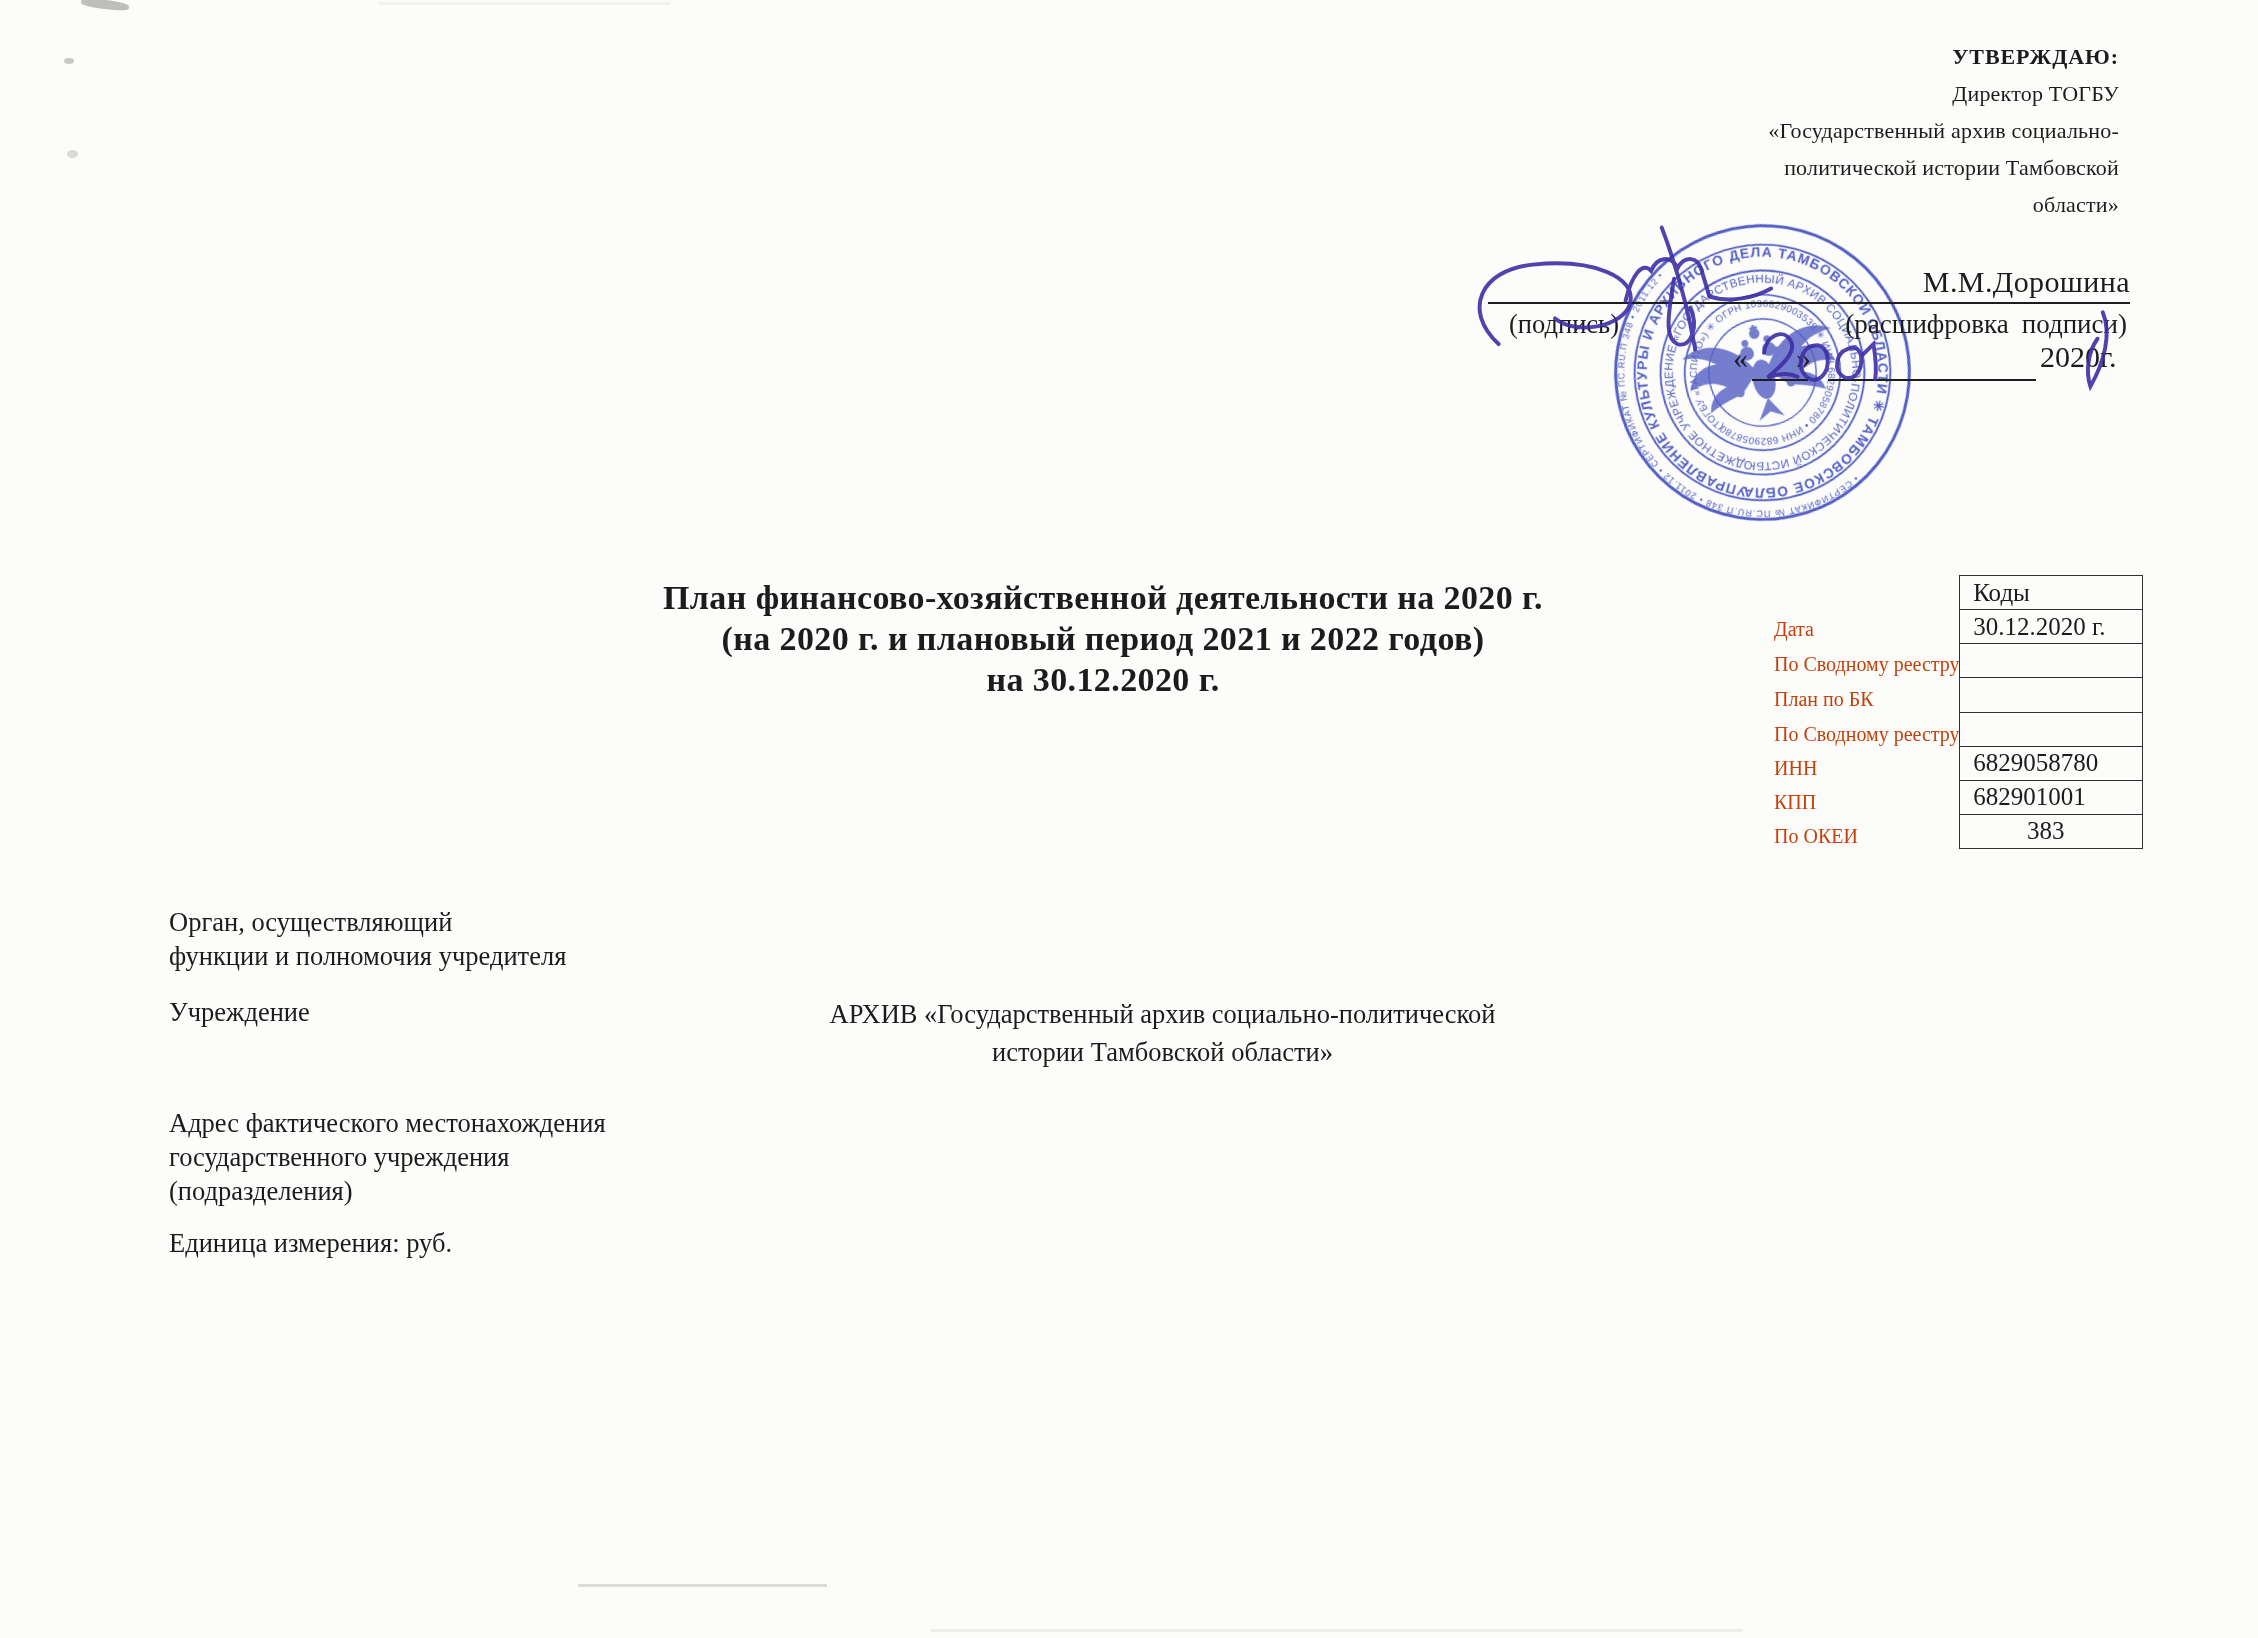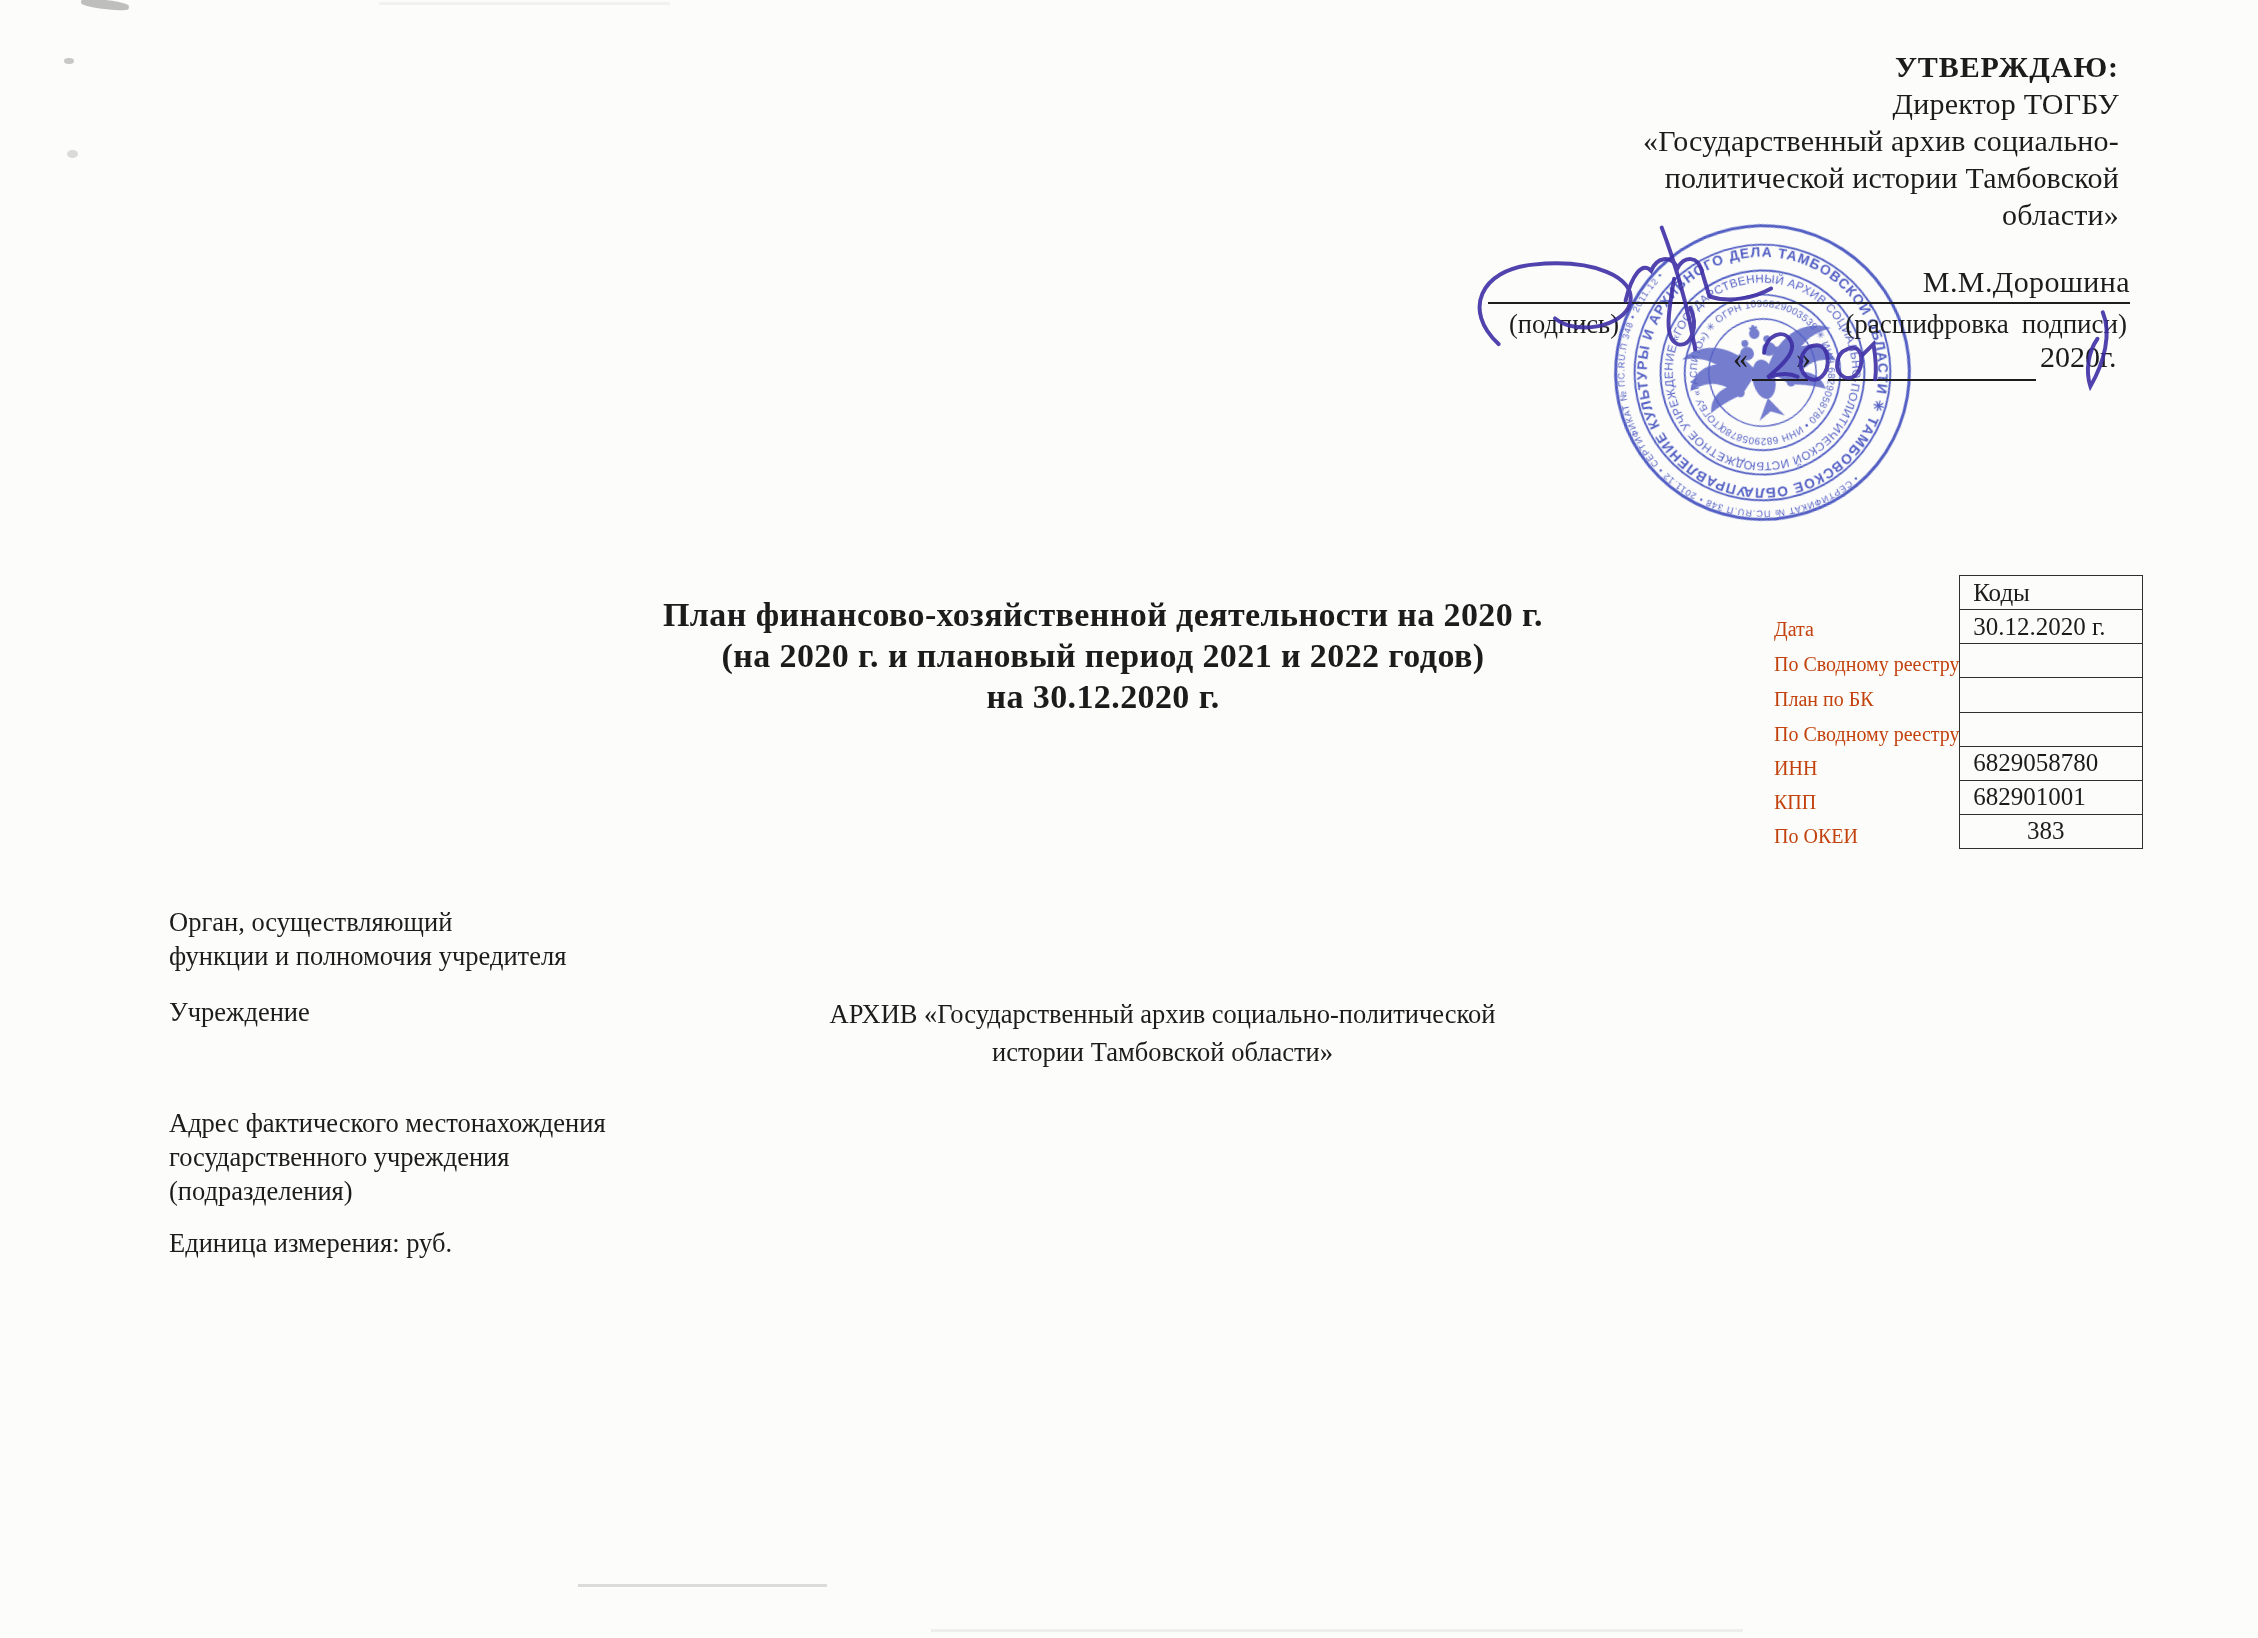--- a/index.html
+++ b/index.html
@@ -7,39 +7,39 @@
     position:relative;
     width:2258px;height:1638px;
     background:#fcfcfa;
     overflow:hidden;
     font-family:"Liberation Serif","DejaVu Serif",serif;
     color:#1c1c1c;
   }
   .abs{position:absolute;}
   
   .approval{
-    right:139px;top:48px;width:670px;
+    right:139px;top:38px;width:670px;
     text-align:right;
-    font-size:30px;line-height:37px;
+    font-size:22px;line-height:37px;
     letter-spacing:0.2px;
   }
   .approval .l0{font-weight:bold;letter-spacing:0.9px;}
   
   .sig-rule{left:1488px;top:302px;width:642px;height:1.8px;background:#1d1d1d;}
   .sig-caption{left:1498px;top:309px;width:132px;text-align:center;font-size:26.5px;}
   .name{right:128px;top:265px;font-size:30px;letter-spacing:0.4px;}
   .name-caption{right:131px;top:309px;font-size:27px;word-spacing:6.2px;}
   .q-open{left:1733px;top:341px;font-size:30px;}
   .q-close{left:1796px;top:341px;font-size:30px;}
   .date-rule1{left:1752px;top:379px;width:56px;height:1.8px;background:#1d1d1d;}
   .date-rule2{left:1828px;top:379px;width:208px;height:1.8px;background:#1d1d1d;}
   .year{left:2040px;top:340px;font-size:30px;}
   
   .doc-title{
-    left:556px;top:594px;width:1094px;
+    left:556px;top:577px;width:1094px;
     text-align:center;font-weight:bold;
     font-size:34px;line-height:41px;letter-spacing:0.4px;
   }
   
   .codes-table{
     left:1959px;top:575px;width:184px;height:274px;
     border:1.8px solid #2f2f2f;box-sizing:border-box;
     display:flex;flex-direction:column;
     font-size:25px;
   }

